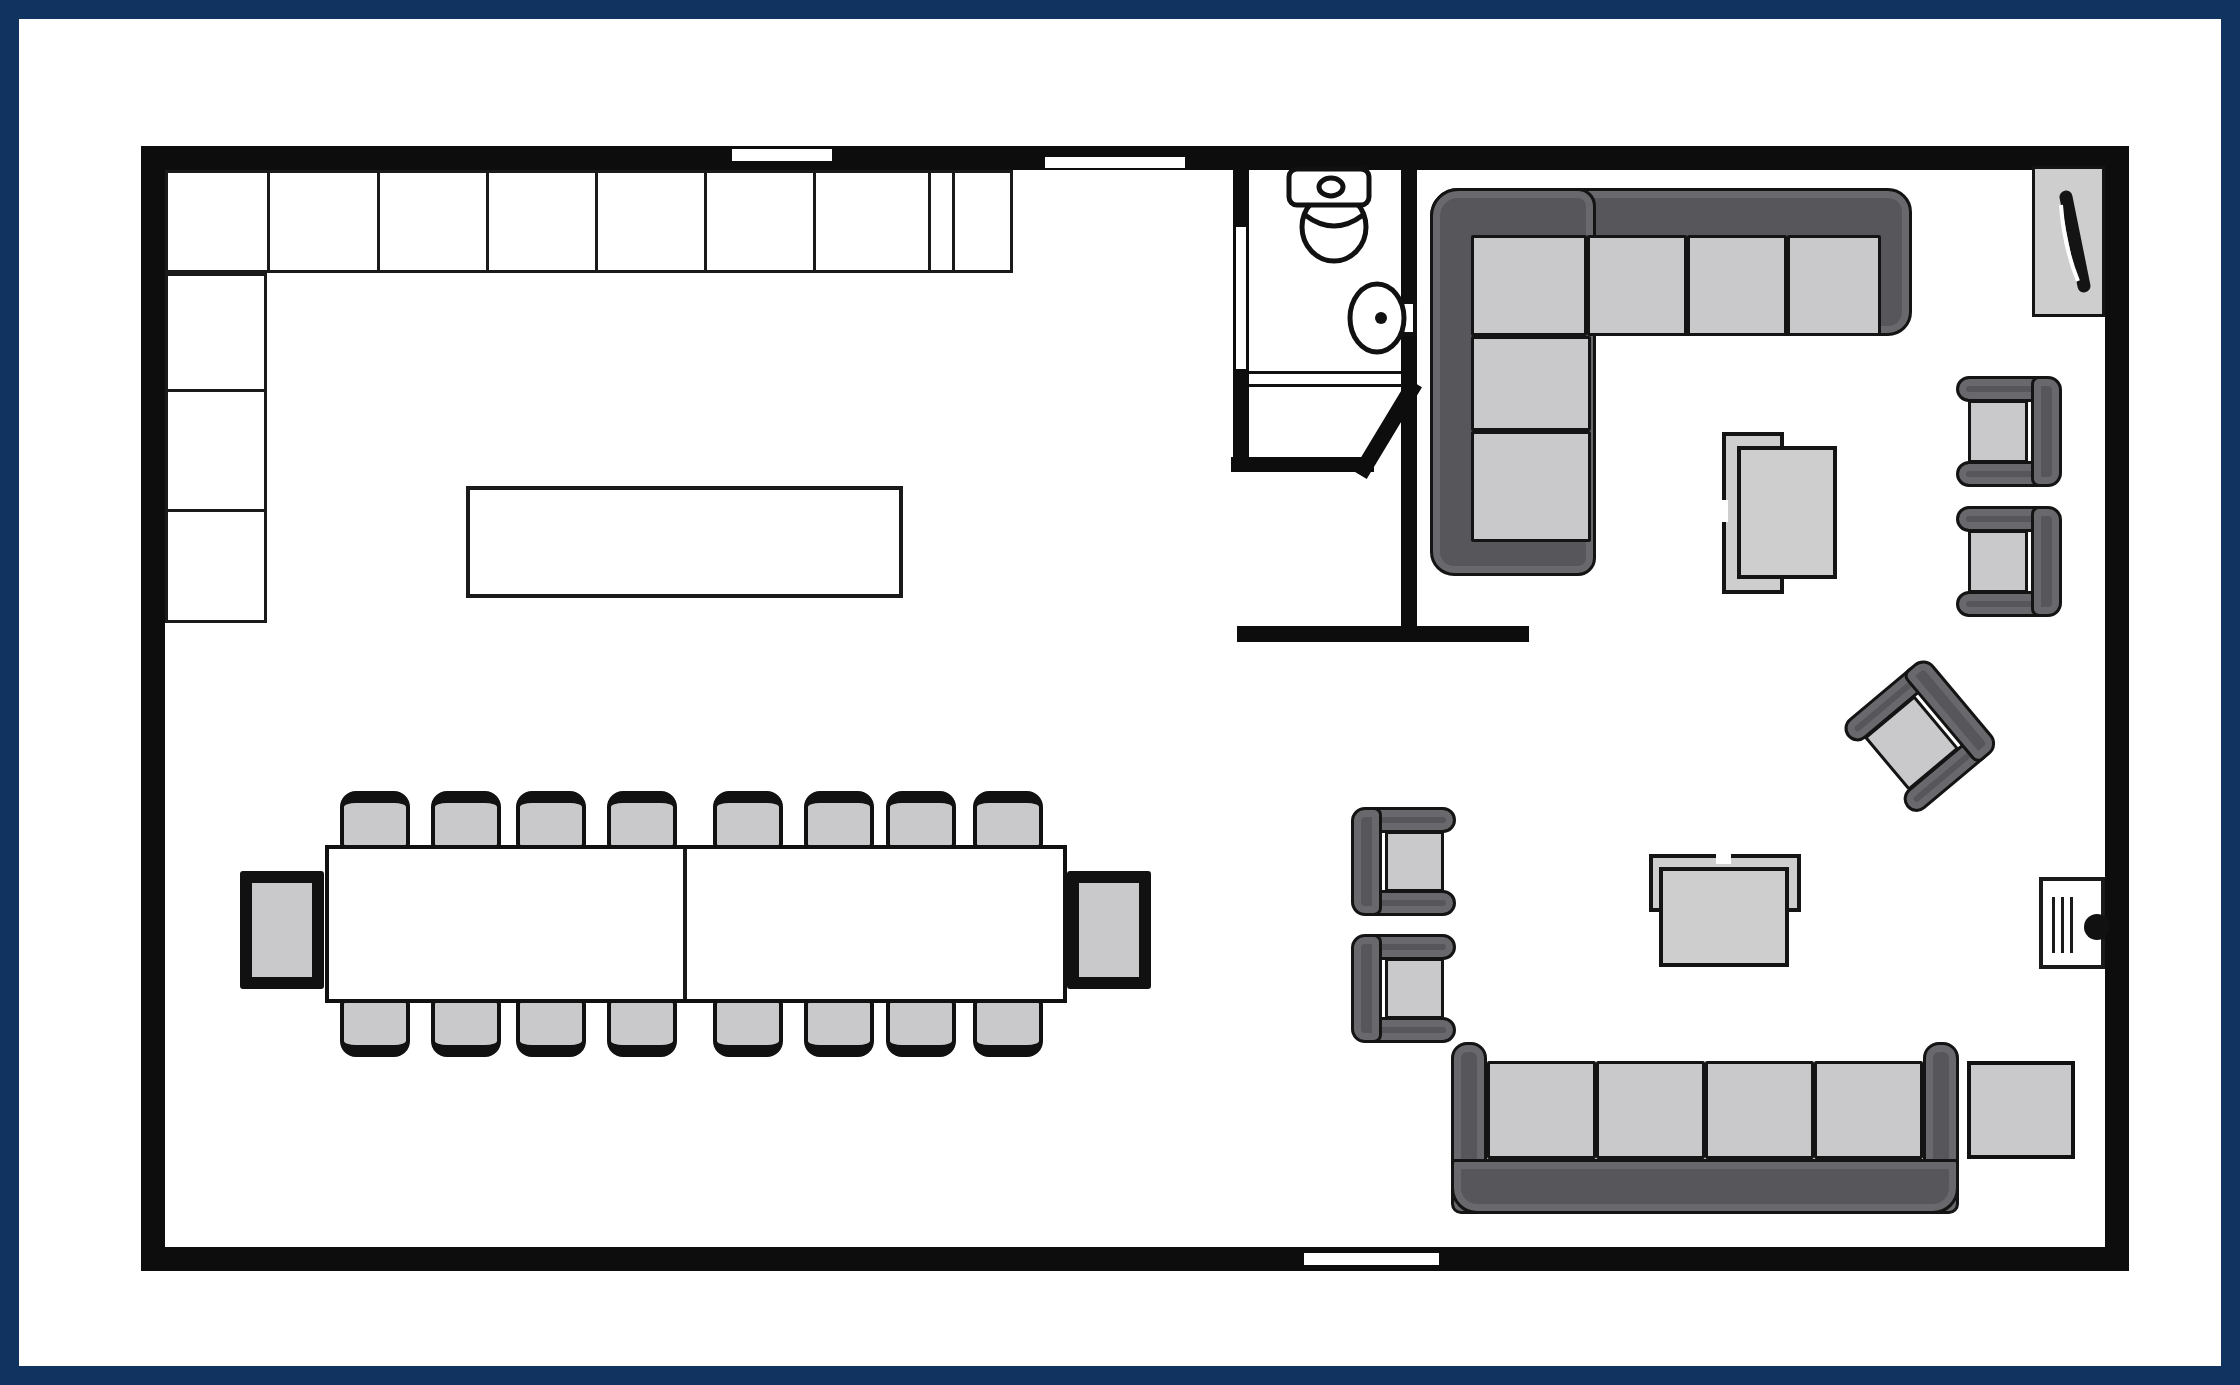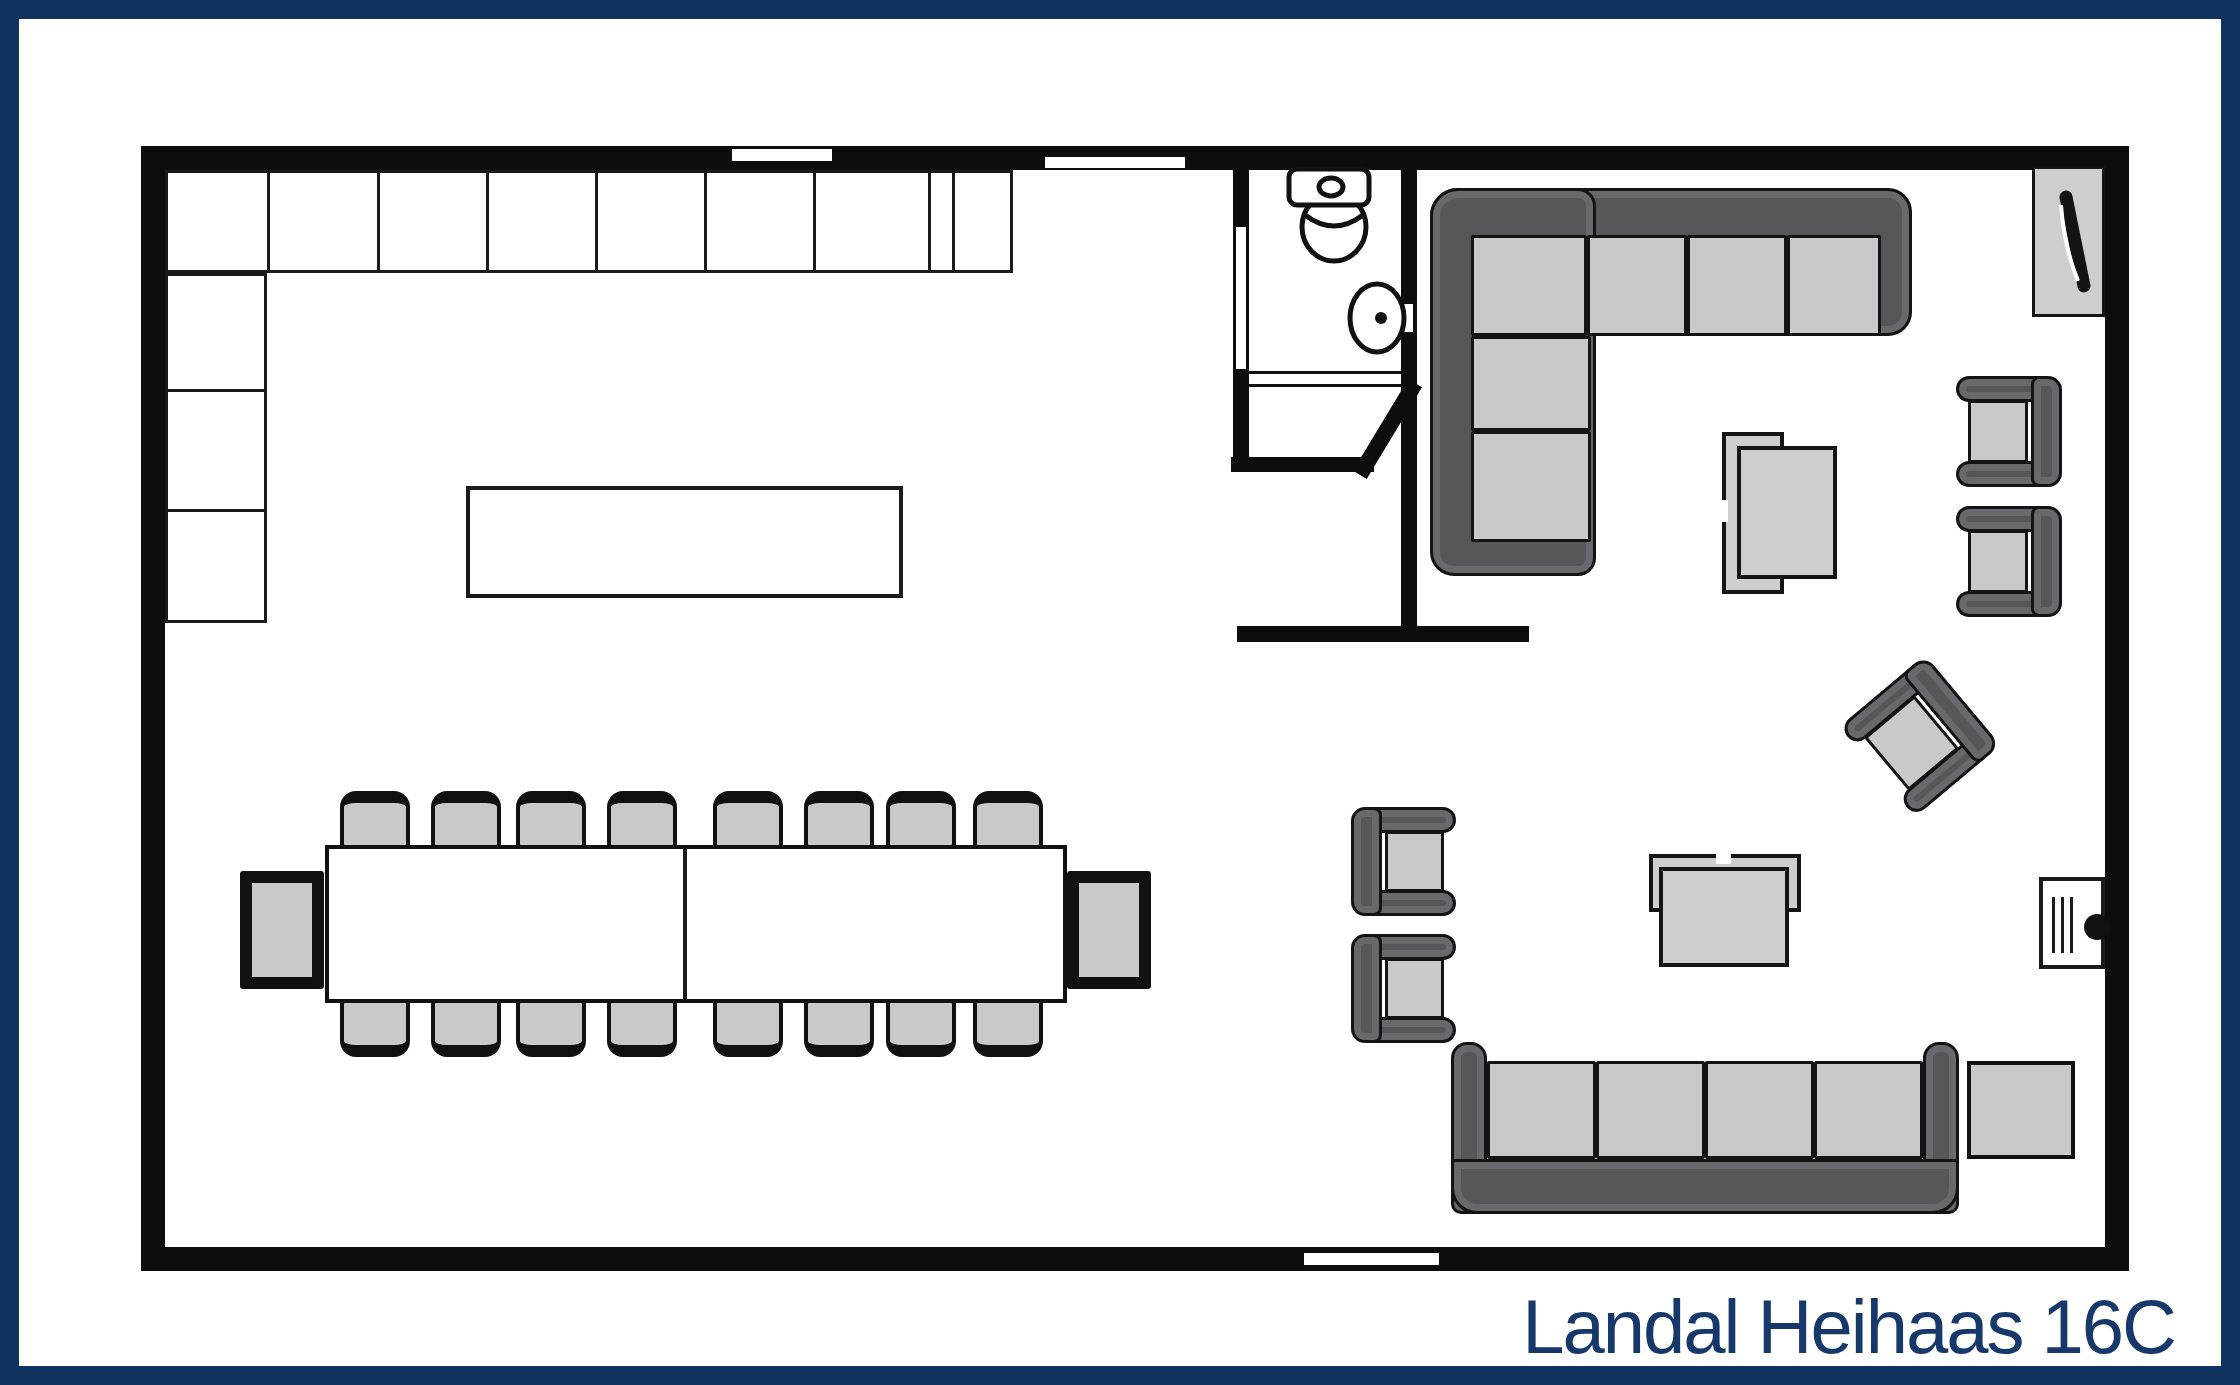--- a/index.html
+++ b/index.html
@@ -174,14 +174,13 @@
       <ellipse cx="1358" cy="299" rx="27" ry="34" fill="#fff" stroke="#111" stroke-width="5"></ellipse>
       <circle cx="1362" cy="299" r="6" fill="#111"></circle>
     </g>
 
     <g>
       <line x1="2047" y1="178" x2="2065" y2="267" stroke="#141414" stroke-width="13" stroke-linecap="round"></line>
       <path d="M2042 186 Q2045 228 2059 262" fill="none" stroke="#ffffff" stroke-width="4"></path>
     </g>
   </svg>
 
-  <div class="title">Landal Heihaas 16C</div>
 </div>
 
 </body></html>

